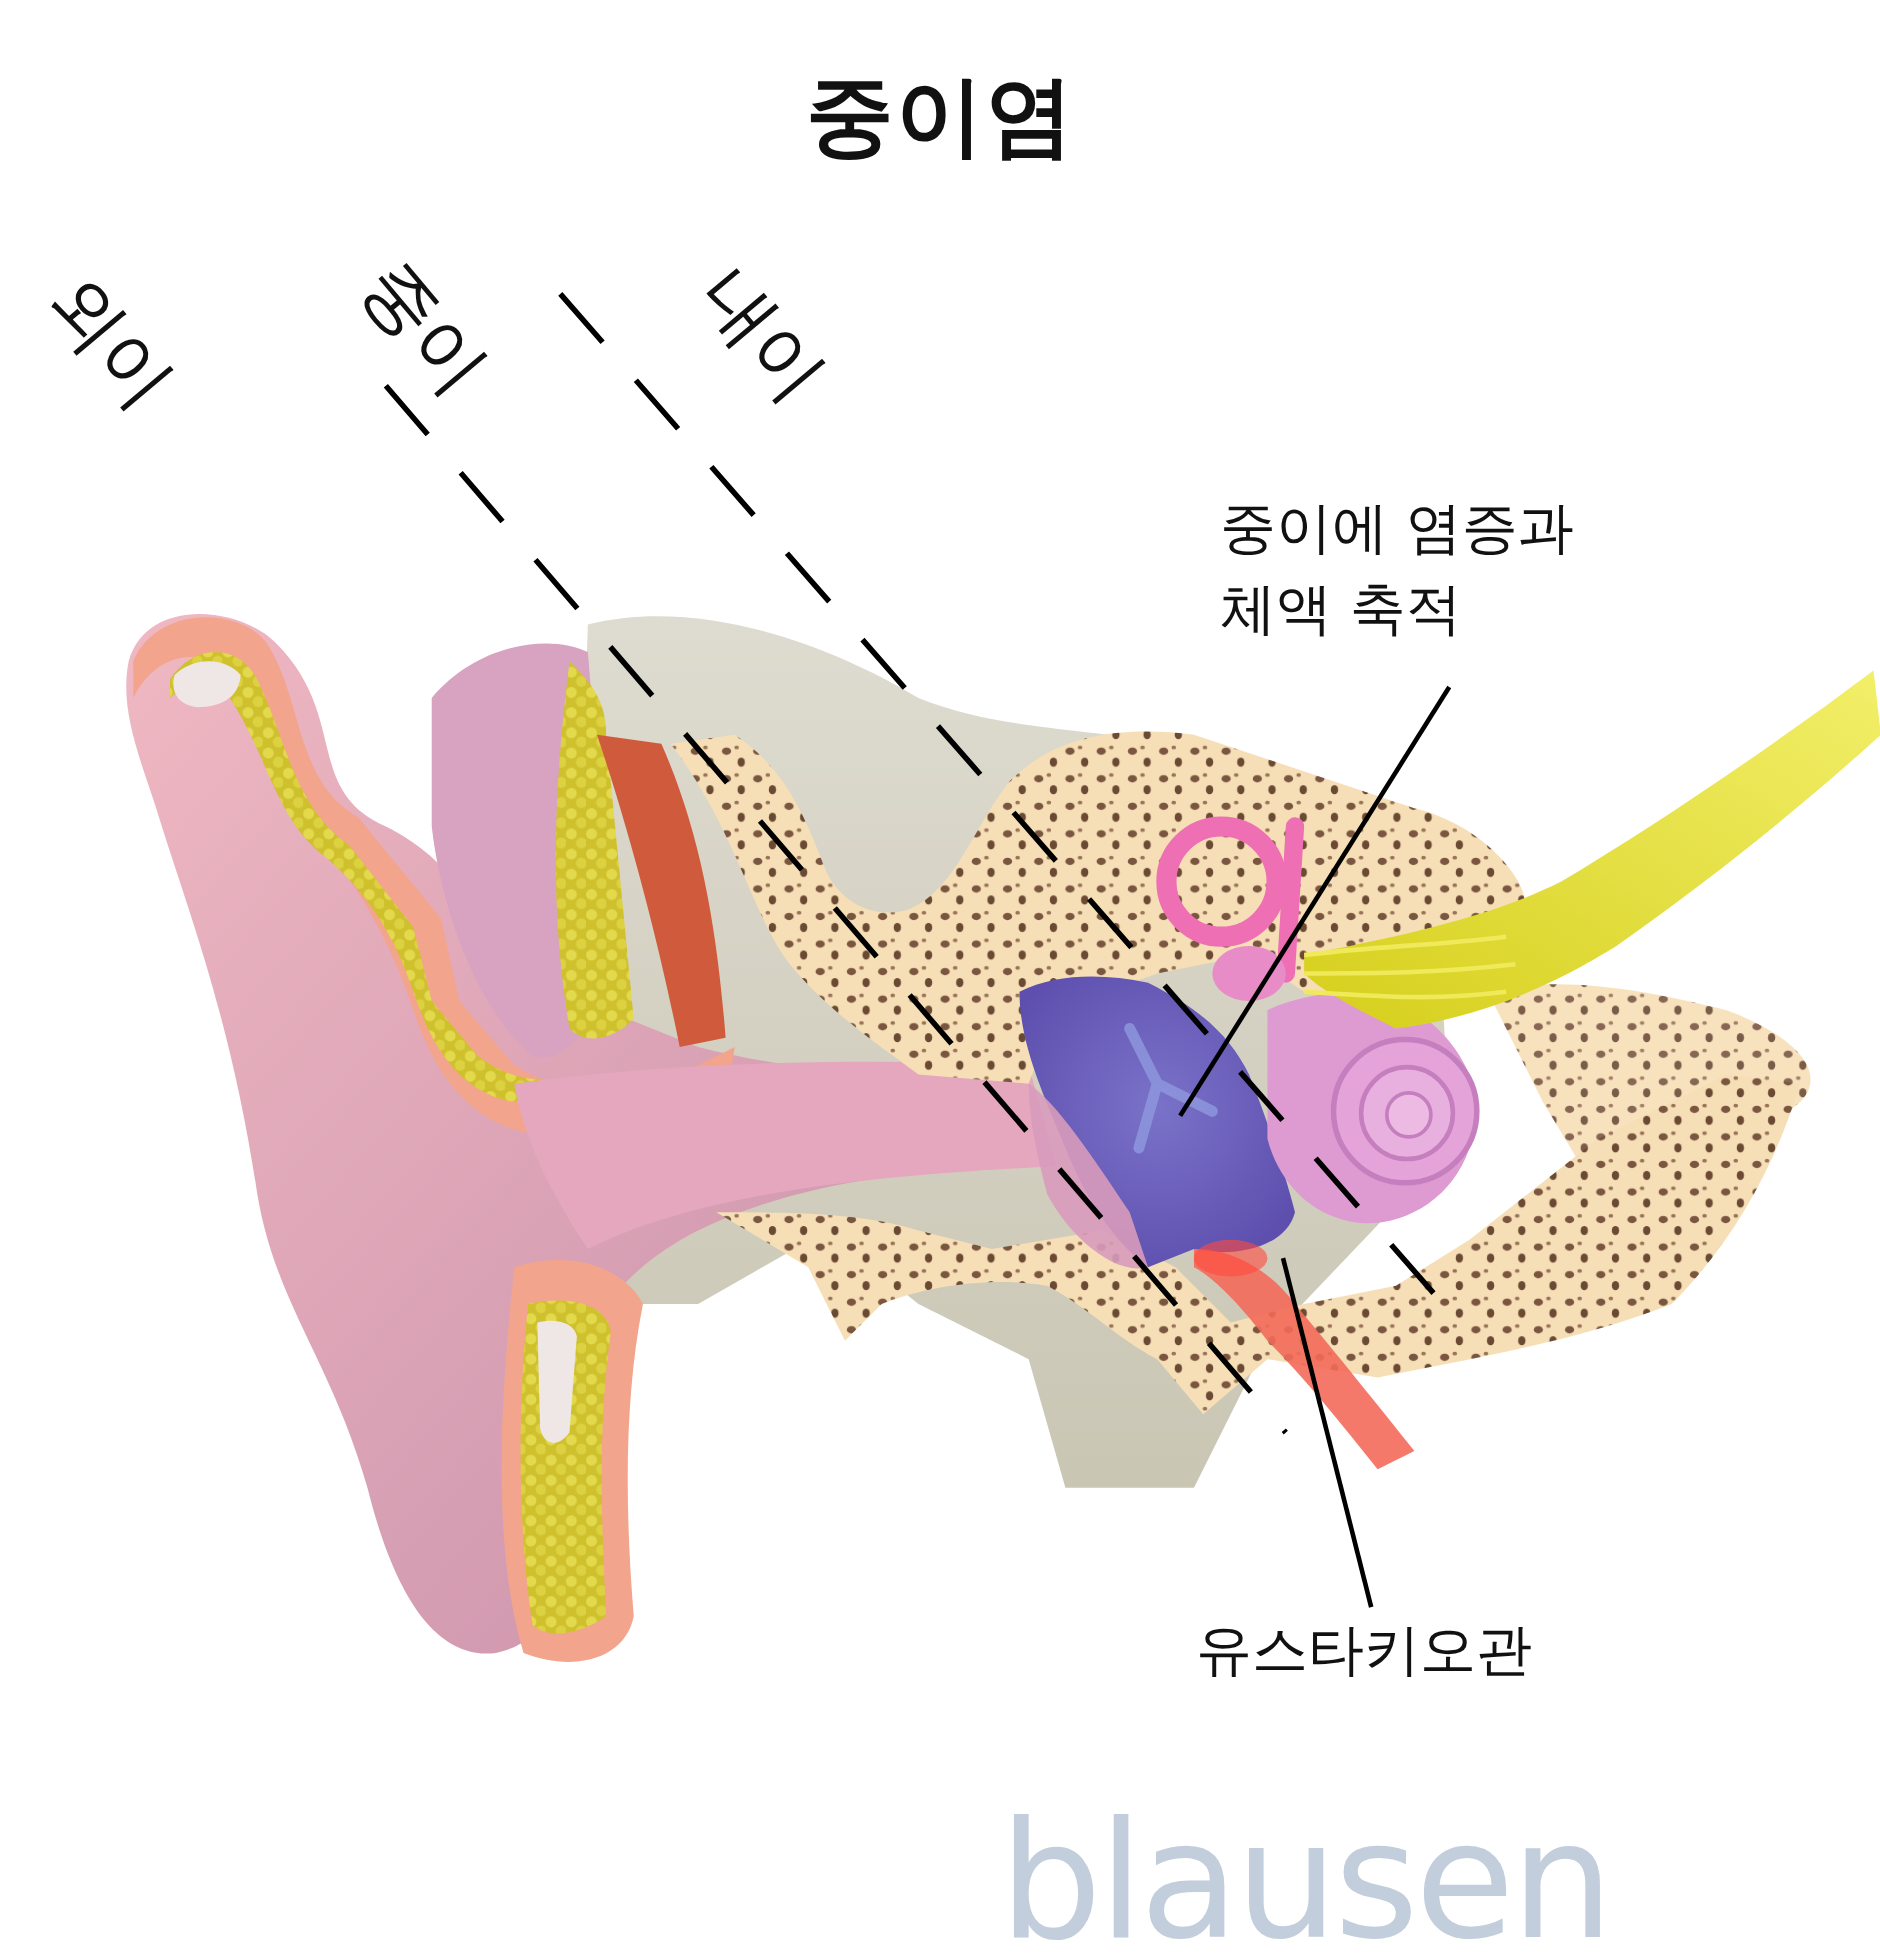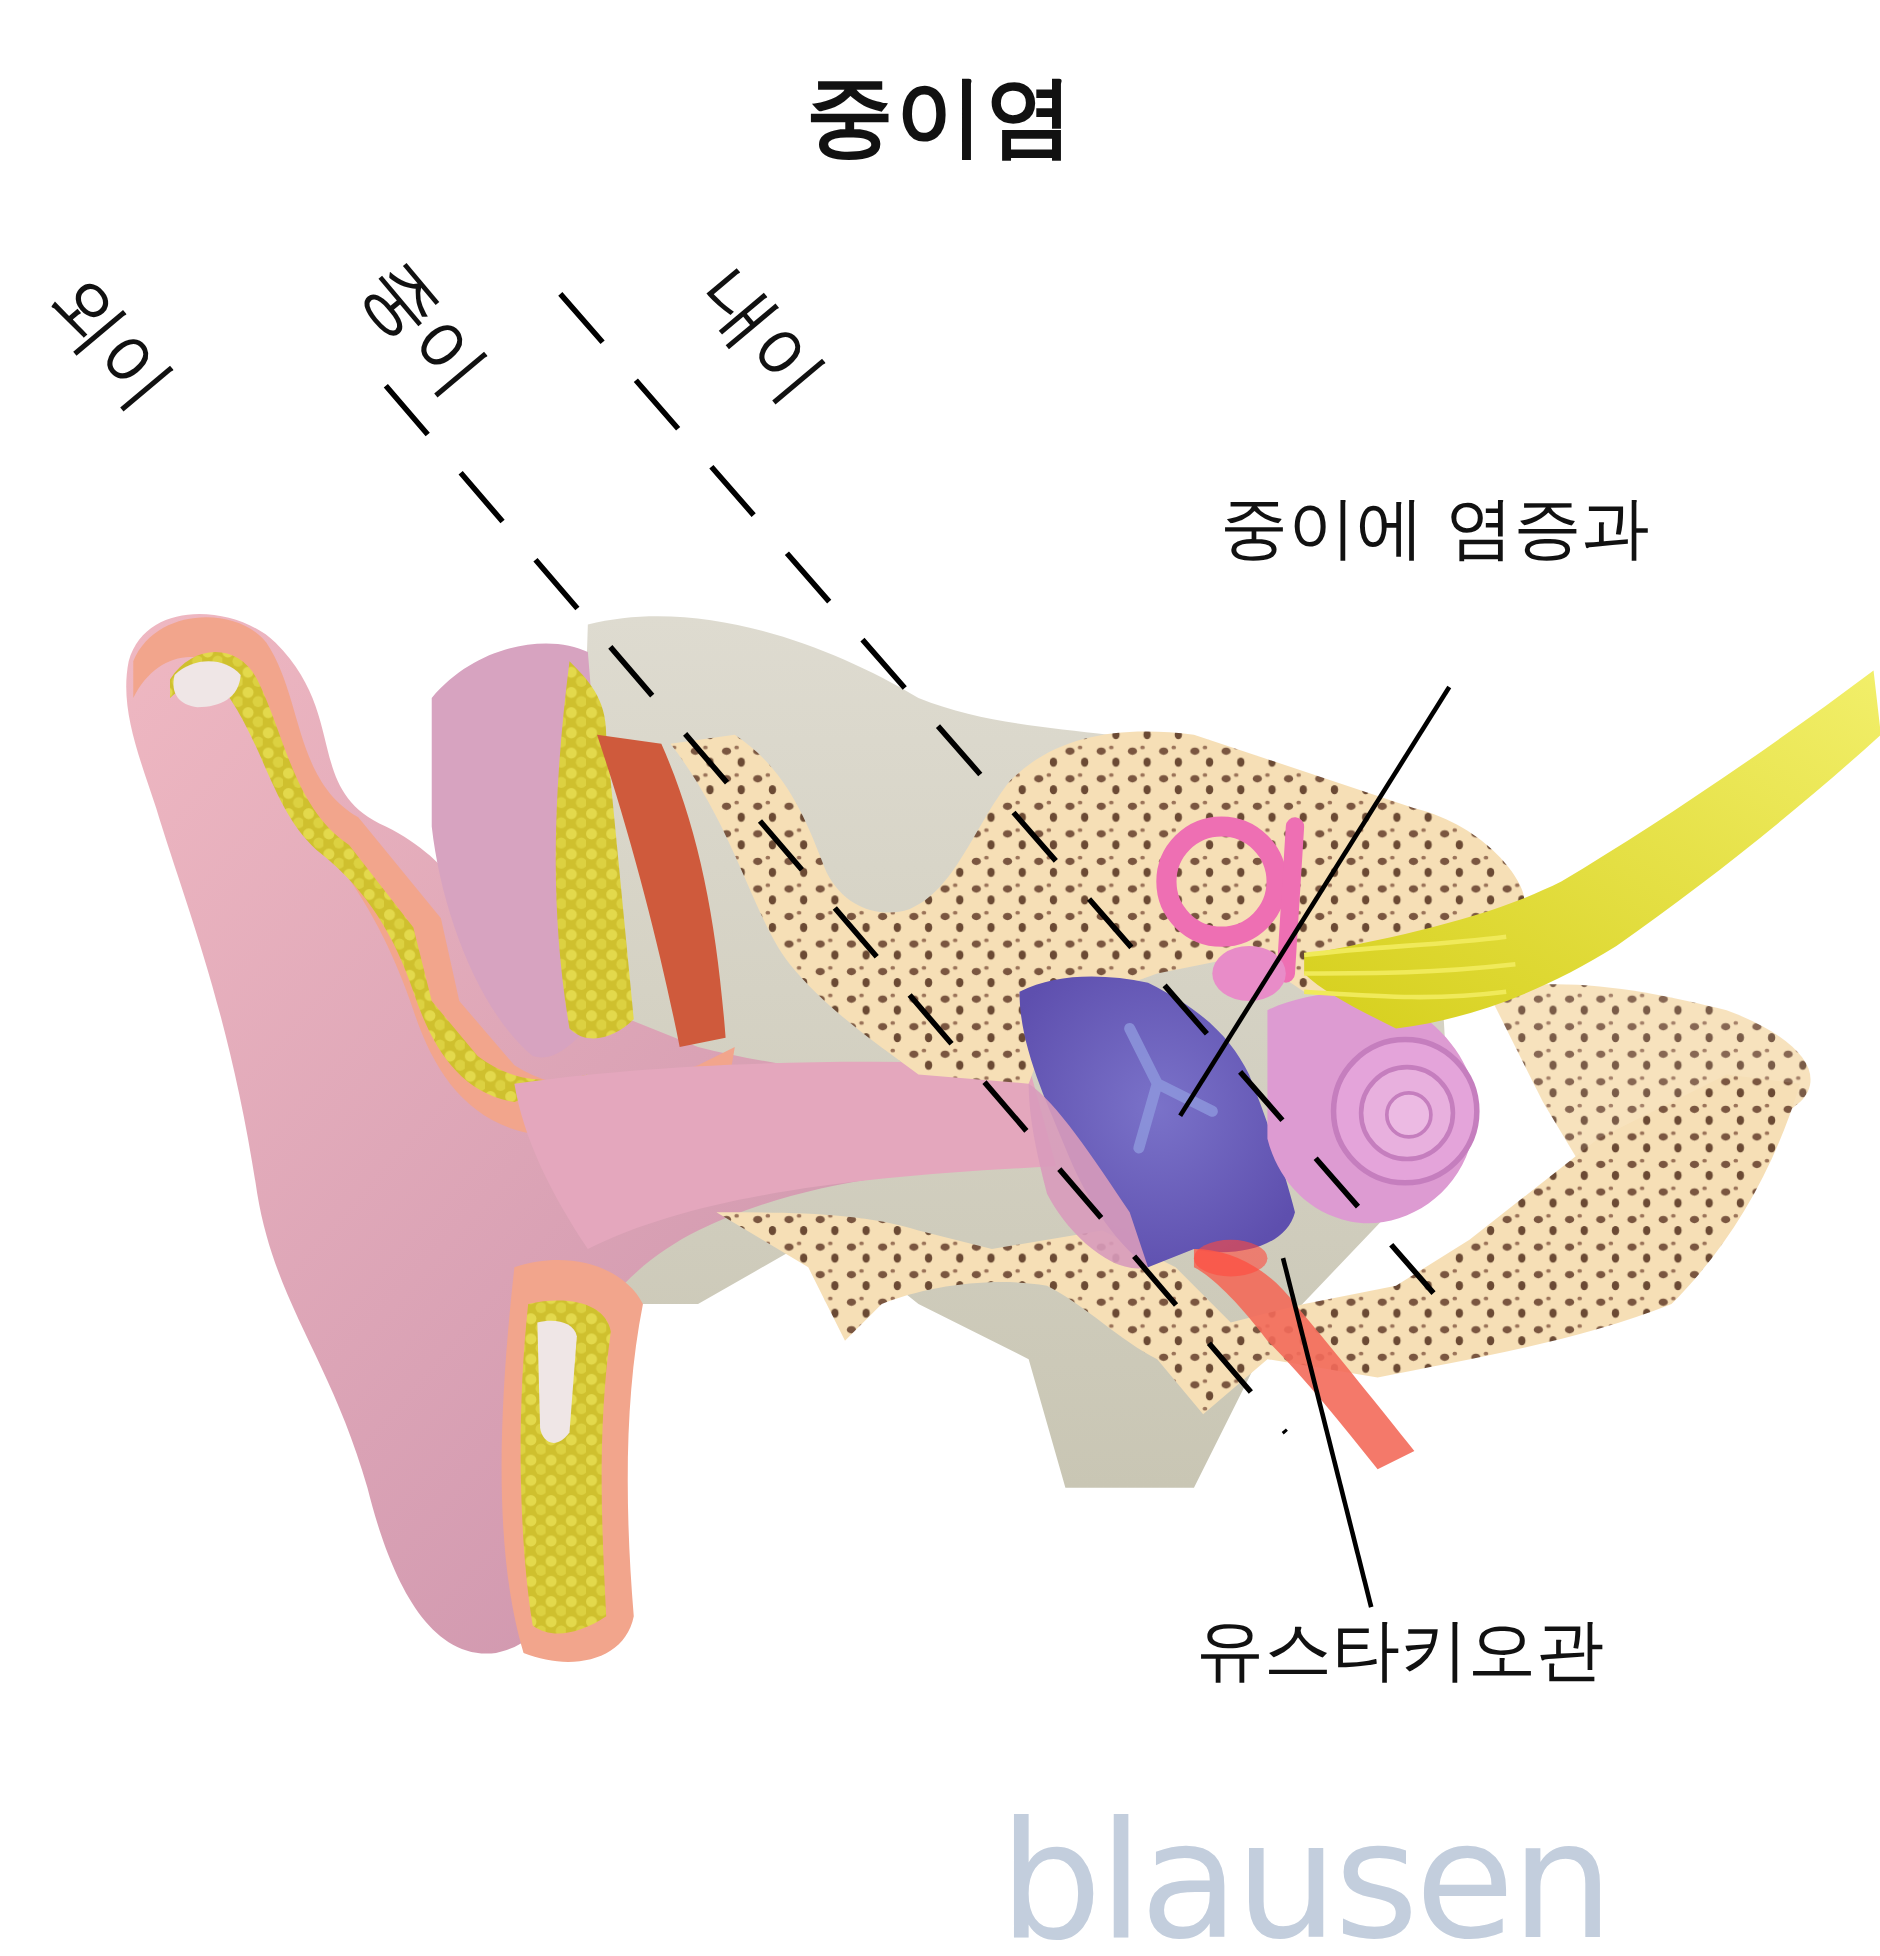--- a/index.html
+++ b/index.html
@@ -4,21 +4,21 @@
 <style>
   html, body { margin: 0; padding: 0; background: #ffffff; }
   body { width: 1881px; height: 1957px; position: relative; overflow: hidden;
          font-family: "DejaVu Sans", "Liberation Sans", sans-serif; }
   .stage { position: absolute; left: 0; top: 0; width: 1630px; height: 1957px; }
   svg.art { position: absolute; left: 0; top: 0; width: 1881px; height: 1957px; }
   .title { position: absolute; left: 0; width: 1881px; top: 57px; text-align: center;
            font-size: 88px; font-weight: bold; color: #111; letter-spacing: 1.8px; }
   .region-label { position: absolute; font-size: 73px; color: #111; transform-origin: left top;
                   transform: rotate(50deg); white-space: nowrap; }
-  .callout { position: absolute; font-size: 68px; color: #111; line-height: 81px; white-space: nowrap; }
+  .callout { position: absolute; font-size: 56px; color: #111; line-height: 81px; white-space: nowrap; }
   .logo { position: absolute; right: 20px; top: 1800px; font-family: "DejaVu Sans", sans-serif;
           font-size: 162px; color: #c3cedd; letter-spacing: -3.7px; line-height: 1; }
 </style>
 </head>
 <body>
 
 <div class="stage">
 
   <svg class="art" viewBox="0 0 2048 2131">
     <defs>
@@ -103,20 +103,21 @@
   </svg>
 
   <div class="title">중이염</div>
 
   <div class="region-label" style="left:101px; top:255px;">외이</div>
   <div class="region-label" style="left:415px; top:241px;">중이</div>
   <div class="region-label" style="left:753px; top:248px;">내이</div>
 
   <div class="callout" style="left:1220px; top:487px;">
     <div>중이에 염증과</div>
+    <div>체액 축적</div>
   </div>
 
   <div class="callout" style="left:1196px; top:1609px;text-align:right;">
     <div>유스타키오관</div>
   </div>
 
   <div class="logo">blausen</div>
 </div>
 
 

